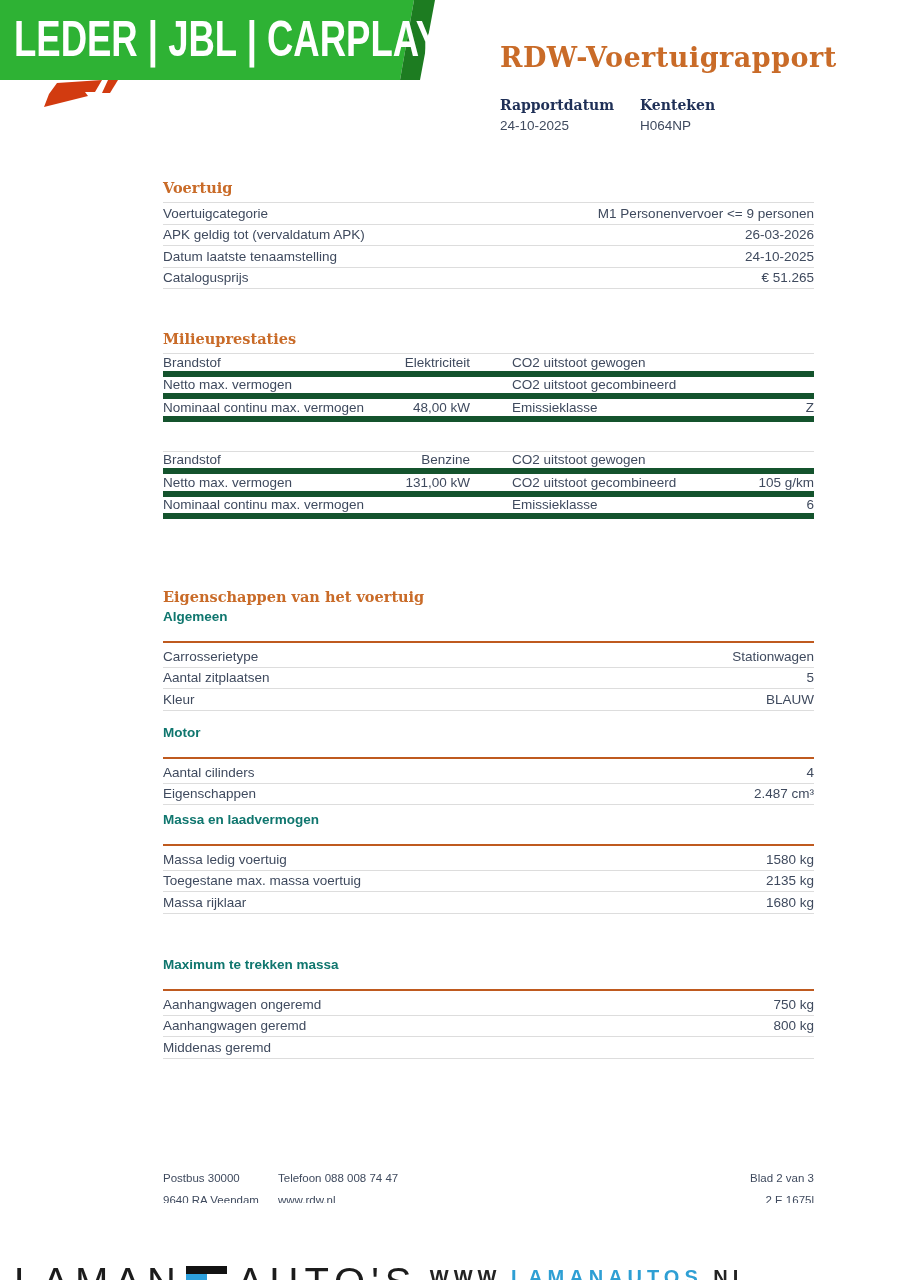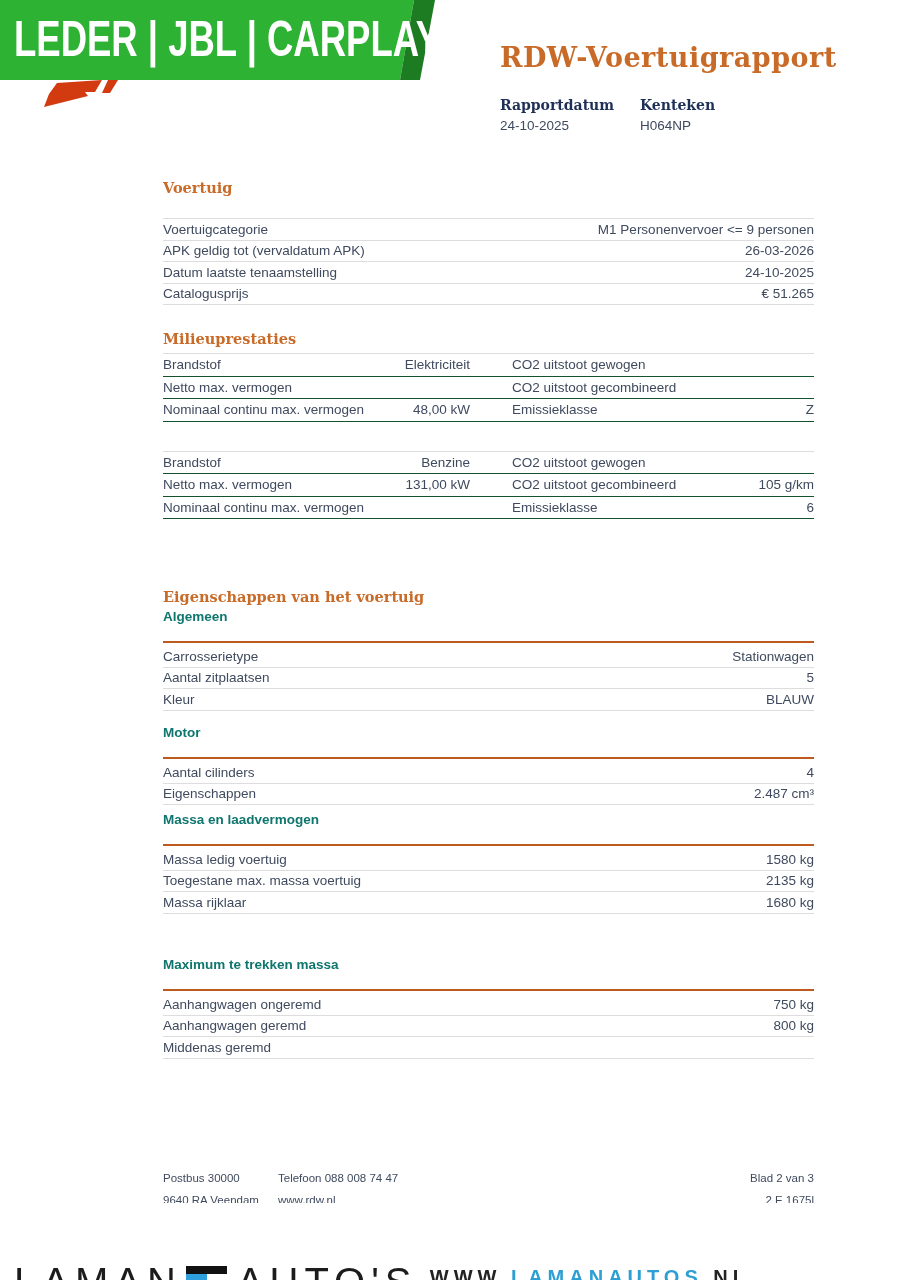--- a/index.html
+++ b/index.html
@@ -37,28 +37,28 @@
     color:#0f766e; padding-bottom:17px; border-bottom:2px solid #bf5a1f; }
 
   .tbl { border-top:1px solid #dddddd; }
   .tbl.no-top { border-top:none; }
   .row { display:flex; align-items:center; height:21.5px;
     border-bottom:1px solid #dddddd; font-size:13.5px; color:#3f4a5e; }
   .row .lbl { flex:1; text-align:left; white-space:nowrap; }
   .row .val { flex:1; text-align:right; white-space:nowrap; }
 
   .mrow { display:flex; align-items:center; height:22.5px;
-    border-bottom:1px solid #14532d; font-size:13.5px; color:#3f4a5e; }
+    border-bottom:6px solid #14532d; font-size:13.5px; color:#3f4a5e; }
   .mrow .c1 { width:212px; text-align:left; white-space:nowrap; }
   .mrow .c2 { width:95px;  text-align:right; white-space:nowrap; }
   .mrow .gap { width:42px; }
   .mrow .c3 { width:205px; text-align:left; white-space:nowrap; }
   .mrow .c4 { flex:1; text-align:right; white-space:nowrap; }
 
-  .mt6 { margin-top:6px; } .mt5 { margin-top:22px; }
+  .mt6 { margin-top:6px; } .mt5 { margin-top:6px; }
   .blk2 { margin-top:29px; }
   .sub-rows { margin-top:3px; }
 
   
   .footer-line { position:absolute; left:163px; width:651px; font-size:11.5px;
     color:#3f4a5e; }
   .f1 { top:1172px; }
   .f2 { top:1194px; height:9px; overflow:hidden; }
   .fcol1 { position:absolute; left:0; top:0; }
   .fcol2 { position:absolute; left:115px; top:0; }

